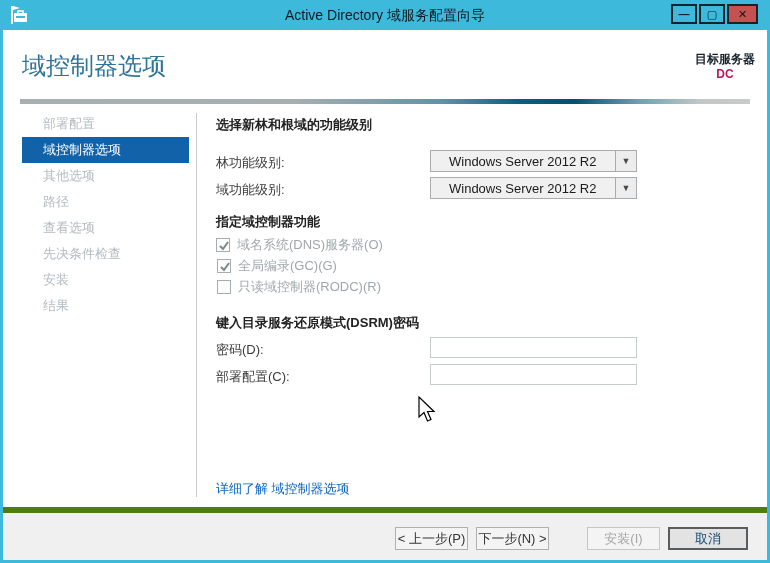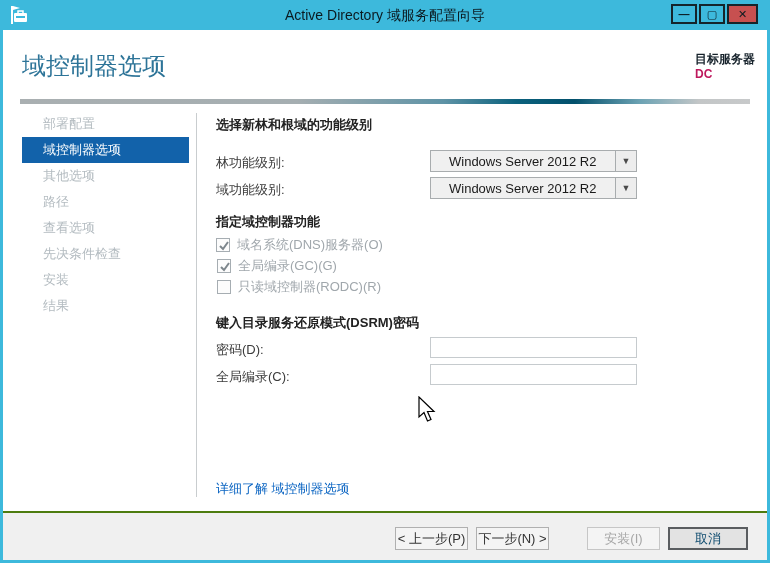--- a/index.html
+++ b/index.html
@@ -7,21 +7,21 @@
   
   .titlebar{position:absolute;left:0;top:0;right:0;height:30px;background:#3db9dc;}
   .win-icon{position:absolute;left:9px;top:5px;width:20px;height:20px;}
   .win-title{position:absolute;left:0;right:0;top:7px;text-align:center;font-size:14px;color:#0b1a20;}
   .win-controls{position:absolute;right:12px;top:4px;display:flex;gap:2px;}
   .win-btn{width:26px;height:20px;box-sizing:border-box;border:2px solid #15242b;display:flex;align-items:center;justify-content:center;font-size:11px;font-weight:bold;color:#0b1a20;background:transparent;cursor:default;}
   .win-btn.close{width:31px;background:#c75050;}
   
   .client{position:absolute;left:3px;right:3px;top:30px;bottom:3px;background:#ffffff;}
   .page-title{position:absolute;left:19px;top:20px;font-size:24px;color:#2d7498;font-weight:400;}
-  .target{position:absolute;right:12px;top:22px;text-align:left;line-height:15px;}
+  .target{position:absolute;right:12px;top:22px;text-align:center;line-height:15px;}
   .target .t-label{font-size:12px;font-weight:bold;color:#16222b;display:block;}
   .target .t-name{font-size:12px;font-weight:bold;color:#be185d;display:block;}
   .grad-bar{position:absolute;left:17px;top:69px;width:730px;height:5px;
     background:linear-gradient(90deg,#a9afb1 0%,#a5aeb1 38%,#5e93a6 58%,#0b617d 68%,#02506c 76%,#6da3b4 85%,#c3c6c7 93%,#c7c9ca 100%);}
   
   .sidebar{position:absolute;left:19px;top:81px;width:167px;}
   .side-item{height:26px;line-height:26px;padding-left:21px;font-size:13px;color:#b3bbc0;cursor:default;}
   .side-item.active{background:#1262aa;color:#ffffff;}
   .v-divider{position:absolute;left:193px;top:83px;width:1px;height:384px;background:#c9cdcf;}
   
@@ -32,21 +32,21 @@
   .combo .combo-text{flex:1;font-size:13px;color:#1a1a1a;padding-left:6px;white-space:nowrap;overflow:hidden;}
   .combo .combo-arrow{width:20px;height:100%;border-left:1px solid #a8acae;background:#ededed;display:flex;align-items:center;justify-content:center;font-size:9px;color:#4a4a4a;}
   .cb-row{position:absolute;display:flex;align-items:center;gap:7px;}
   .cb-box{width:14px;height:14px;box-sizing:border-box;border:1px solid #a6adb2;background:#fcfcfc;position:relative;}
   .cb-box svg{position:absolute;left:0px;top:0px;display:none;}
   .cb-box.checked svg{display:block;}
   .cb-label{font-size:13px;color:#a0a7ac;}
   .txt-input{position:absolute;left:427px;width:207px;height:21px;box-sizing:border-box;border:1px solid #c6cbce;background:#ffffff;font-size:13px;padding:0 5px;outline:none;}
   .help-link{position:absolute;left:213px;top:450px;font-size:13px;color:#0a64c2;text-decoration:none;cursor:pointer;}
   
-  .footer{position:absolute;left:0;right:0;bottom:0;height:47px;background:#f0f0f0;border-top:2px solid #4d7c0f;}
+  .footer{position:absolute;left:0;right:0;bottom:0;height:47px;background:#f0f0f0;border-top:6px solid #4d7c0f;}
   .btn{position:absolute;top:14px;height:23px;box-sizing:border-box;background:#f4f4f4;border:1px solid #b0b0b0;font-size:13px;color:#333;font-family:inherit;text-align:center;padding:0;cursor:default;}
   .btn:disabled,.btn.disabled{color:#a6a6a6;border-color:#c6c6c6;background:#f4f4f4;}
   .btn.default{border:2px solid #5a5d60;background:#e3e3e3;color:#0c4a6e;}
   
   .cursor{position:absolute;left:415px;top:366px;width:19px;height:29px;pointer-events:none;}
 </style>
 </head>
 <body>
 
 <div class="page">
@@ -130,21 +130,21 @@
         </span>
         <span class="cb-label">只读域控制器(RODC)(R)</span>
       </div>
 
       <div class="sec-head" style="left:0;top:284px;">键入目录服务还原模式(DSRM)密码</div>
     </div>
 
     <div class="fld-label" style="left:213px;top:311px;">密码(D):</div>
     <input type="password" class="txt-input" style="top: 307px;" value="">
 
-    <div class="fld-label" style="left:213px;top:338px;">全局编录(C):</div>
+    <div class="fld-label" style="left:213px;top:338px;">部署配置(C):</div>
     <input type="password" class="txt-input" style="top: 334px;" value="">
 
     <a class="help-link">详细了解 域控制器选项</a>
 
     <div class="footer">
       <button class="btn" style="left:392px;width:73px;">&lt; 上一步(P)</button>
       <button class="btn" style="left:473px;width:73px;">下一步(N) &gt;</button>
       <button class="btn disabled" style="left:584px;width:73px;" disabled="">安装(I)</button>
       <button class="btn default" style="left:665px;width:80px;">取消</button>
     </div>

